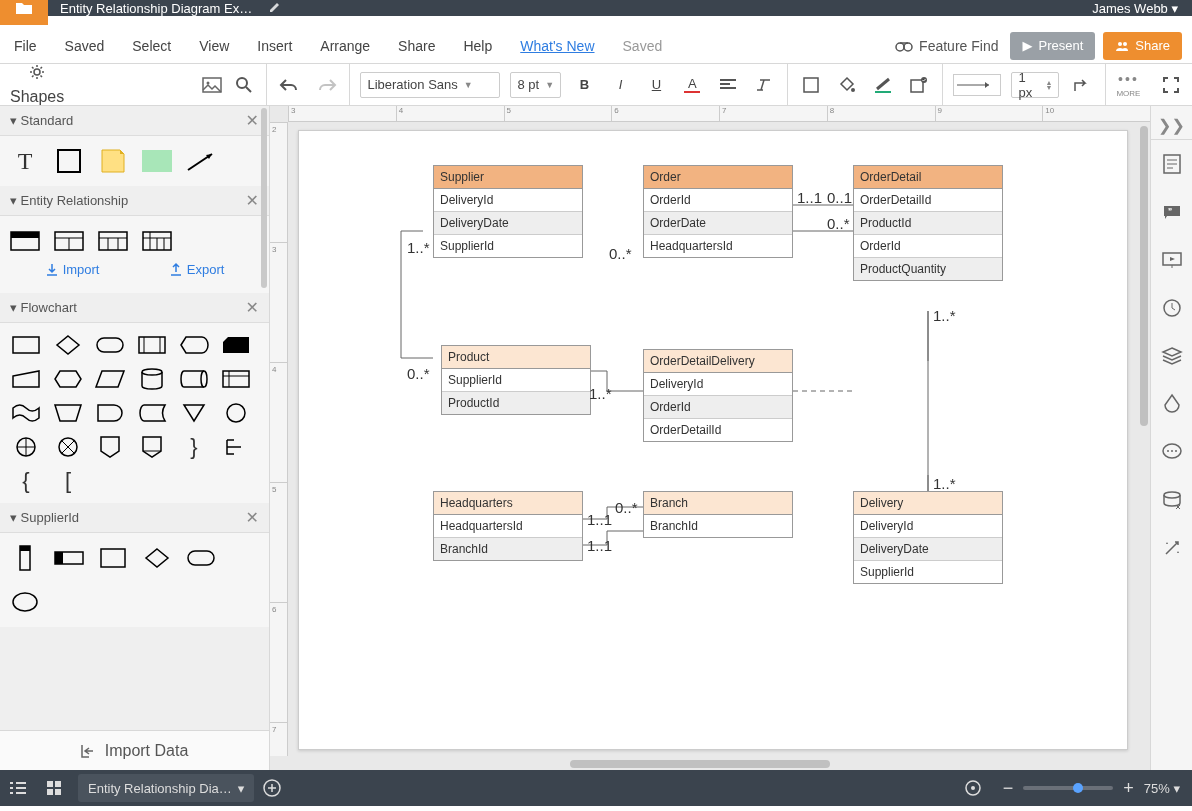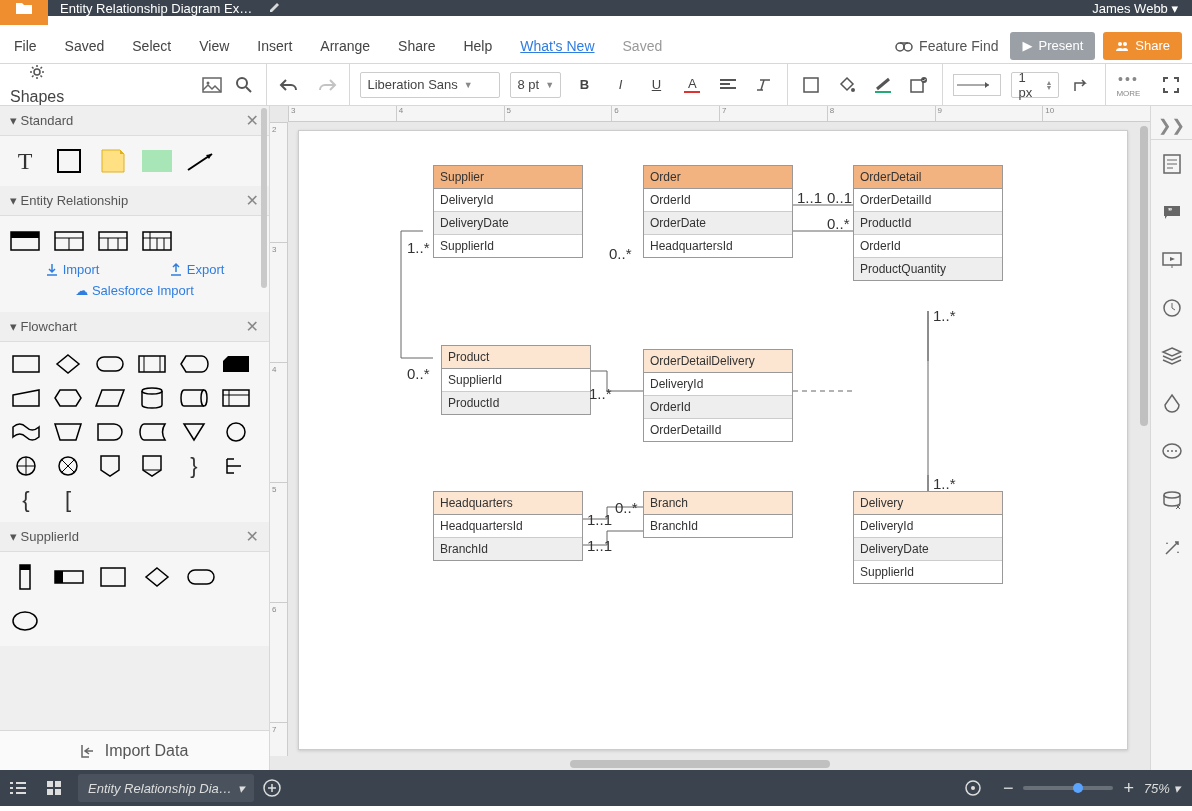--- a/index.html
+++ b/index.html
@@ -70,21 +70,21 @@
 .entity .er:last-child{border-bottom:none;}
 svg.wires{position:absolute;left:0;top:0;width:100%;height:100%;pointer-events:none;}
 .card-label{position:absolute;font-size:15px;color:#333;background:transparent;}
 .can-scroll-v{position:absolute;right:2px;top:20px;width:8px;height:300px;background:#c0c0c0;border-radius:4px;}
 .can-scroll-h{position:absolute;bottom:2px;left:300px;height:8px;width:260px;background:#c0c0c0;border-radius:4px;}
 
 .rightbar{width:42px;background:#f5f5f5;border-left:1px solid var(--border);display:flex;flex-direction:column;align-items:center;padding-top:6px;position:relative;}
 .rightbar .collapse{height:28px;width:100%;border-bottom:1px solid var(--border);display:flex;align-items:center;justify-content:center;color:#888;cursor:pointer;}
 .rightbar .ri{width:42px;height:48px;display:flex;align-items:center;justify-content:center;color:#666;cursor:pointer;}
 
-.footer{height:36px;background:var(--dark);display:flex;align-items:center;color:#ddd;font-size:13px;font-style:italic;}
+.footer{height:36px;background:var(--dark);display:flex;align-items:center;color:#ddd;font-size:13px;}
 .footer .fbtn{width:36px;height:36px;display:flex;align-items:center;justify-content:center;cursor:pointer;}
 .footer .tab{background:#4a535d;height:28px;border-radius:3px;display:flex;align-items:center;padding:0 10px;gap:6px;margin-left:6px;max-width:190px;}
 .footer .tab span{white-space:nowrap;overflow:hidden;text-overflow:ellipsis;}
 .footer .spacer{flex:1;}
 .footer .zoom{display:flex;align-items:center;gap:10px;padding:0 12px;}
 .slider{width:90px;height:4px;background:#6a7078;border-radius:2px;position:relative;}
 .slider .knob{position:absolute;width:10px;height:10px;border-radius:50%;background:#5aa3ff;top:-3px;left:50px;}
 
 svg{overflow:visible;}
 </style>
@@ -339,21 +339,20 @@
               </svg>
               <span>Import</span>
             </span>
         <span>
               <svg width="14" height="14">
                 <path d="M7 9V1M4 4l3-3 3 3M2 12h10" stroke="#2f7de1" stroke-width="1.5" fill="none"></path>
               </svg>
               <span>Export</span>
             </span>
       </div>
-      <div class="sf">☁ <span>Salesforce Import</span></div>
     </div>
 
     <div class="panel-head">
       <span class="t">▾ <span>Flowchart</span></span>
           <span class="x">✕</span>
     </div>
     <div class="panel-body">
       <div class="flow-grid">
         <span class="fc">
               <svg width="28" height="18">

